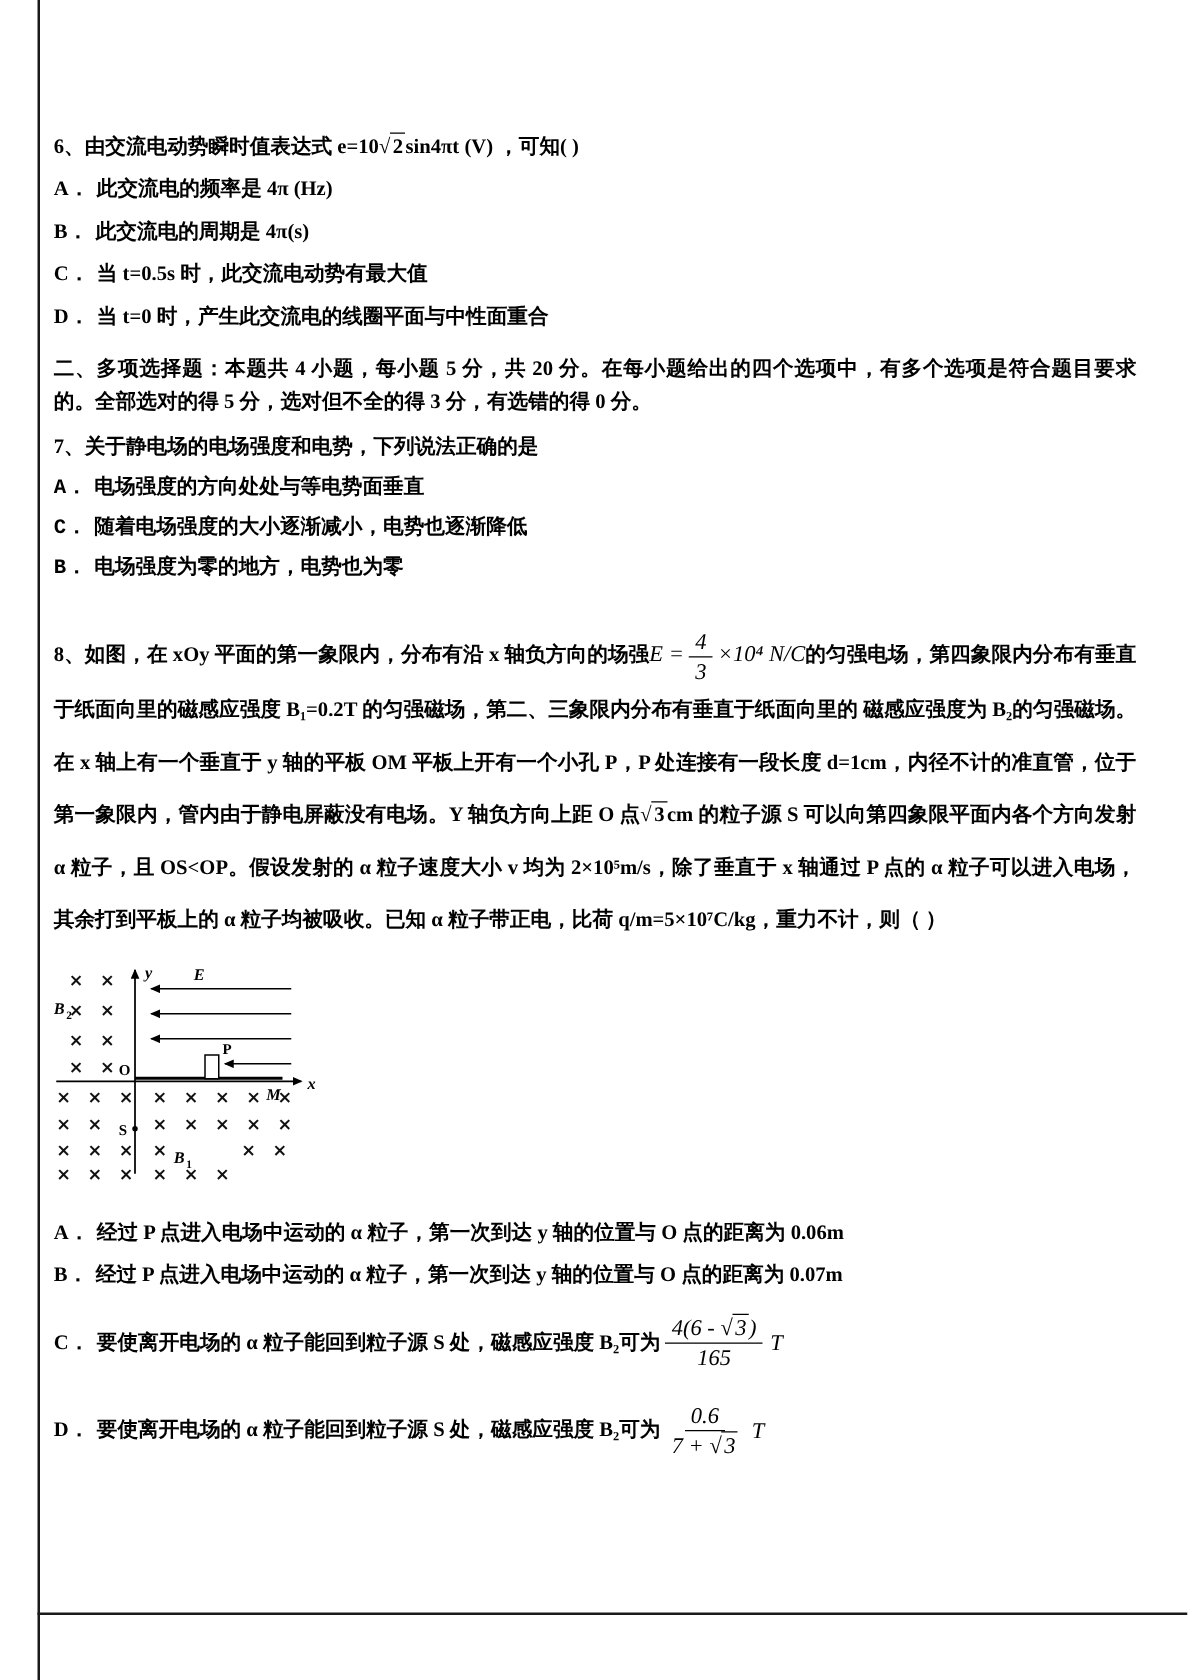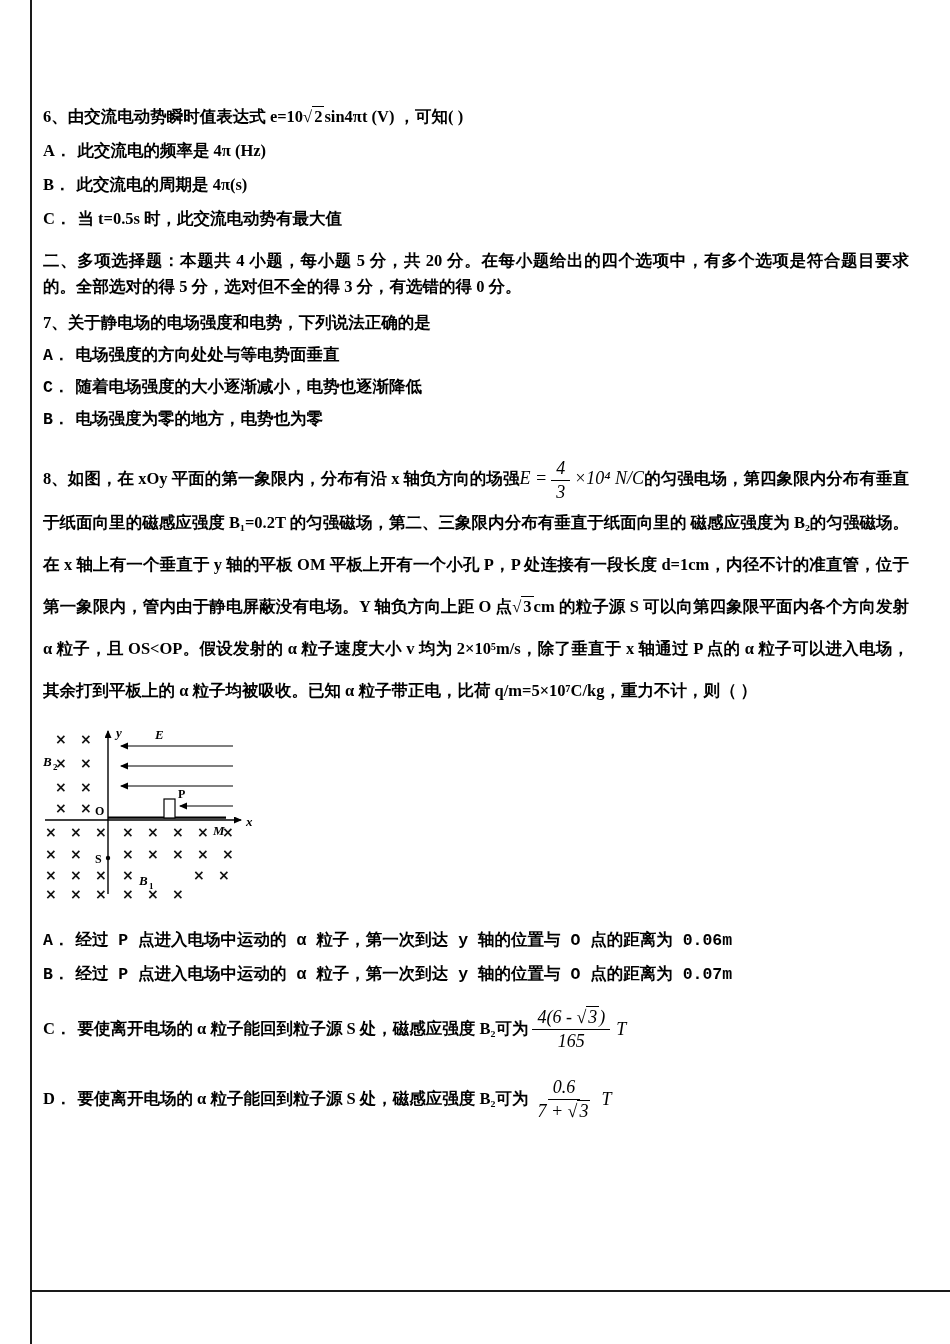--- a/index.html
+++ b/index.html
@@ -16,35 +16,35 @@
   .q-stem { line-height:26px; }
   .opts { margin-top:4px; }
   .opt { line-height:34px; white-space:nowrap; }
   .opt .opt-label { margin-right:6px; }
 
   .section-head { margin-top:12px; line-height:26px; text-align:justify; }
 
   .q7-stem { margin-top:8px; line-height:30px; }
   .opts-7 .opt { line-height:32px; }
 
-  .q8-para { margin-top:21px; line-height:42px; text-align:justify; }
+  .q8-para { margin-top:32px; line-height:42px; text-align:justify; }
 
   
   .mi { font-style:italic; font-weight:400; font-size:18px; font-family:"Liberation Serif",serif; }
   .frac { display:inline-flex; flex-direction:column; align-items:center; vertical-align:middle;
           margin:0 4px; font-weight:400; font-style:italic; font-size:18px; line-height:1.15; }
   .frac .num { padding:0 5px 1px 5px; border-bottom:1.4px solid #000; }
   .frac .den { padding:1px 5px 0 5px;text-align:center; }
   .sqrt { display:inline-block; white-space:nowrap; }
   .sqrt .rad { font-weight:inherit; }
   .sqrt .radicand { border-top:1.3px solid #000; padding:0 2px; }
   .math-e { white-space:nowrap; }
 
   .opts-8 { margin-top:10px; }
-  .opt-plain { line-height:34px;font-family:Liberation Mono, monospace; }
+  .opt-plain { line-height:34px; }
   .opt-math { display:flex; align-items:center; min-height:66px; margin-top:4px; }
   .opt-math .opt-label { margin-right:6px; }
   .opt-math .unit { font-style:italic; font-weight:400; font-size:18px; margin-left:2px; }
 
   
   .fig-wrap { margin-top:10px; margin-left:0; height:192px; }
   #figure { display:block; }
   #figure .axis { stroke:#000; stroke-width:1.4; fill:none; }
   #figure .plate { stroke:#000; stroke-width:2.4; }
   #figure .earrow { stroke:#000; stroke-width:1.2; fill:none; }
@@ -60,20 +60,21 @@
 <div class="bottom-line"></div>
 
 <div class="content">
 
   <div class="q-stem"><span>6、由交流电动势瞬时值表达式 e=10</span><span class="sqrt"><span class="rad">√</span><span class="radicand">2</span></span><span>sin4πt (V) ，可知(    )</span></div>
 
   <div class="opts">
     <div class="opt"><span class="opt-label">A．</span><span class="opt-text">此交流电的频率是 4π (Hz)</span></div>
     <div class="opt"><span class="opt-label">B．</span><span class="opt-text">此交流电的周期是 4π(s)</span></div>
     <div class="opt"><span class="opt-label">C．</span><span class="opt-text">当 t=0.5s 时，此交流电动势有最大值</span></div>
+    <div class="opt"><span class="opt-label">D．</span><span class="opt-text">当 t=0 时，产生此交流电的线圈平面与中性面重合</span></div>
   </div>
 
   <div class="section-head">二、多项选择题：本题共 4 小题，每小题 5 分，共 20 分。在每小题给出的四个选项中，有多个选项是符合题目要求的。全部选对的得 5 分，选对但不全的得 3 分，有选错的得 0 分。</div>
 
   <div class="q7-stem">7、关于静电场的电场强度和电势，下列说法正确的是</div>
   <div class="opts opts-7" style="margin-top:2px;font-family:Liberation Mono, monospace;">
     <div class="opt"><span class="opt-label">A．</span><span class="opt-text">电场强度的方向处处与等电势面垂直</span></div>
     <div class="opt"><span class="opt-label">C．</span><span class="opt-text">随着电场强度的大小逐渐减小，电势也逐渐降低</span></div>
     <div class="opt"><span class="opt-label">B．</span><span class="opt-text">电场强度为零的地方，电势也为零</span></div>
   </div>

